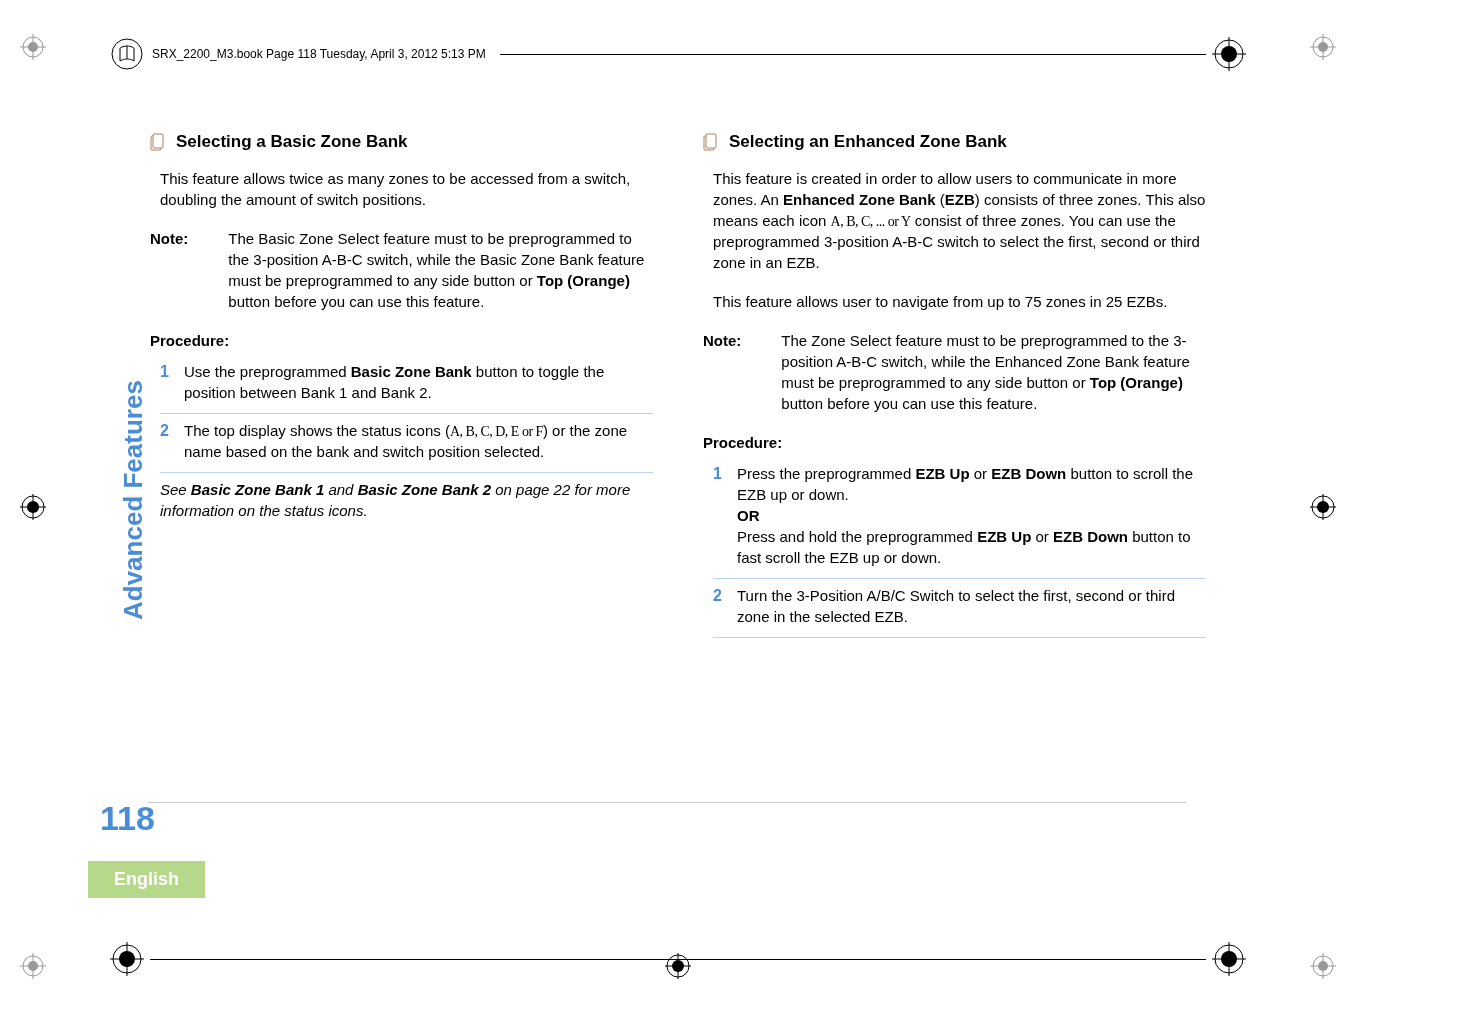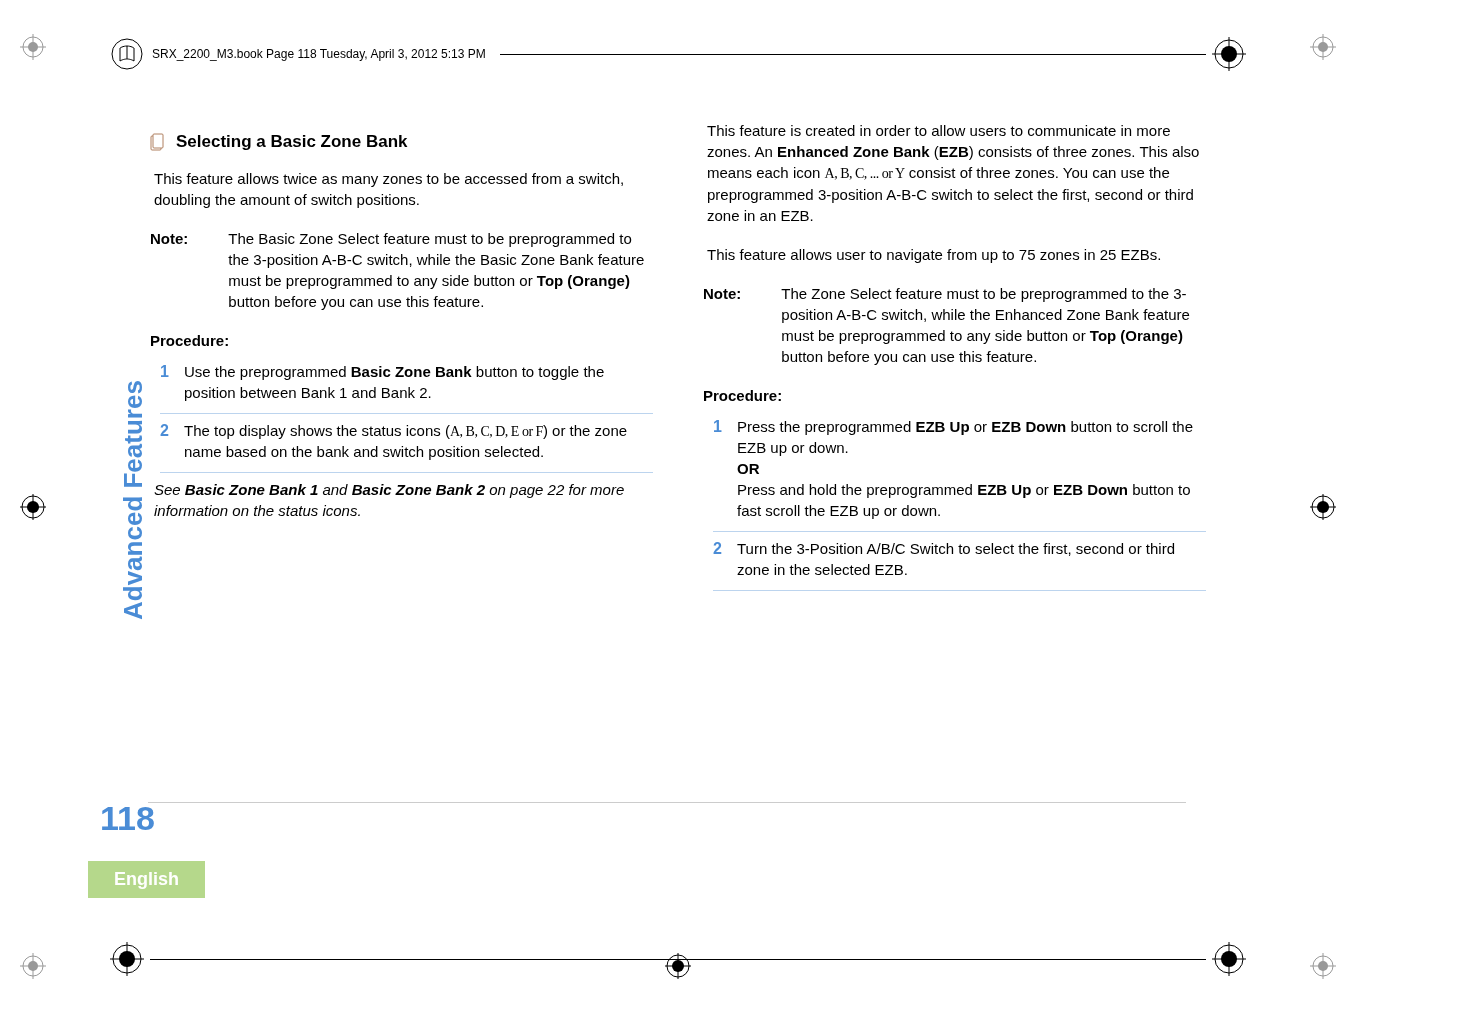--- a/index.html
+++ b/index.html
@@ -21,21 +21,21 @@
 .footer-bar{position:absolute;bottom:36px;left:110px;right:110px;display:flex;align-items:center;height:36px}
 .content{position:absolute;top:120px;left:150px;right:150px;bottom:150px;display:flex;gap:50px}
 .col{flex:1}
 .side-label{position:absolute;left:115px;top:420px;transform:rotate(-90deg);transform-origin:left top;font-family:Arial,Helvetica,sans-serif;font-weight:bold;font-size:26px;color:#4a8cd6;white-space:nowrap}
 .page-num{position:absolute;left:100px;bottom:170px;font-family:Arial,Helvetica,sans-serif;font-weight:bold;font-size:34px;color:#4a8cd6}
 .lang-badge{position:absolute;left:88px;bottom:115px;background:#b5d88b;color:#fff;font-weight:bold;font-size:18px;padding:6px 26px 6px 26px}
 .page-num-line{position:absolute;left:148px;right:170px;bottom:210px;height:1px;background:#ccc}
 .h2{display:flex;align-items:center;gap:12px;margin:10px 0 14px 0}
 .h2 .ic{width:14px;height:18px;display:inline-block}
 .h2 .t{font-weight:bold;font-size:17px;color:#000}
-p.body{margin:0 0 18px 4px}
+p.body{margin:0 0 18px 10px}
 .note-row{display:flex;gap:40px;margin:0 0 18px 0}
 .note-row .nl{font-weight:bold;white-space:nowrap}
 .note-row .nb{flex:1}
 .proc{font-weight:bold;margin:6px 0 10px 0}
 .step{display:flex;gap:10px;margin:6px 0 6px 10px;border-bottom:1px solid #bcd4ee;padding-bottom:10px}
 .step .sn{color:#4a8cd6;font-weight:bold;font-size:16px;min-width:14px}
 .step .sb{flex:1}
 .ital{font-style:italic;margin-top:14px}
 .sm{font-family:Liberation Serif, serif;font-size:14px;letter-spacing:-0.5px}
 </style>
@@ -154,20 +154,27 @@
         <div class="sb"><span>Use the preprogrammed </span><b>Basic Zone Bank</b><span> button to toggle the position between Bank 1 and Bank 2.</span></div>
       </div>
       <div class="step">
         <div class="sn">2</div>
         <div class="sb"><span>The top display shows the status icons (</span><span class="sm">A, B, C, D, E or F</span><span>) or the zone name based on the bank and switch position selected.</span></div>
       </div>
       <p class="body ital"><span>See </span><b>Basic Zone Bank 1</b><span> and </span><b>Basic Zone Bank 2</b><span> on page 22 for more information on the status icons.</span></p>
     </div>
 
     <div class="col">
+      <div class="h2">
+        <span class="ic"><svg viewBox="0 0 14 18">
+              <rect x="1" y="3" width="10" height="14" rx="1" fill="none" stroke="#b08060"></rect>
+              <rect x="3" y="1" width="10" height="14" rx="1" fill="#fff" stroke="#b08060"></rect>
+            </svg></span>
+        <span class="t">Selecting an Enhanced Zone Bank</span>
+      </div>
       <p class="body"><span>This feature is created in order to allow users to communicate in more zones. An </span><b>Enhanced Zone Bank</b><span> (</span><b>EZB</b><span>) consists of three zones. This also means each icon </span><span class="sm">A, B, C, ... or Y</span><span> consist of three zones. You can use the preprogrammed 3-position A-B-C switch to select the first, second or third zone in an EZB.</span></p>
       <p class="body">This feature allows user to navigate from up to 75 zones in 25 EZBs.</p>
       <div class="note-row">
         <div class="nl">Note:</div>
         <div class="nb"><span>The Zone Select feature must to be preprogrammed to the 3-position A-B-C switch, while the Enhanced Zone Bank feature must be preprogrammed to any side button or </span><b>Top (Orange)</b><span> button before you can use this feature.</span></div>
       </div>
       <div class="proc">Procedure:</div>
       <div class="step">
         <div class="sn">1</div>
         <div class="sb">

